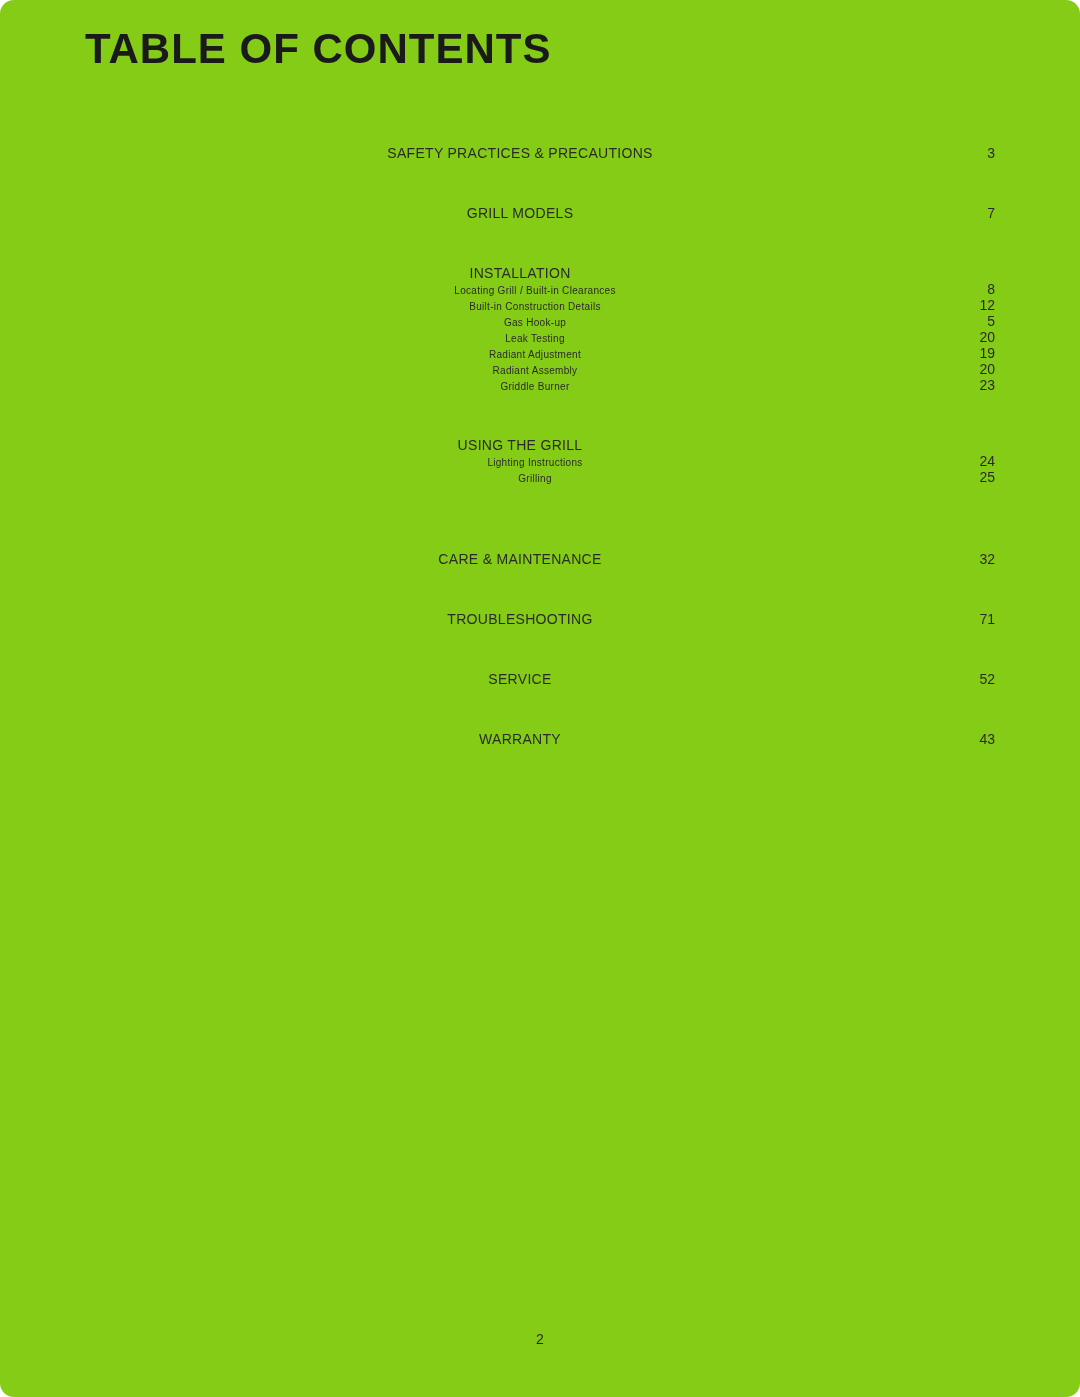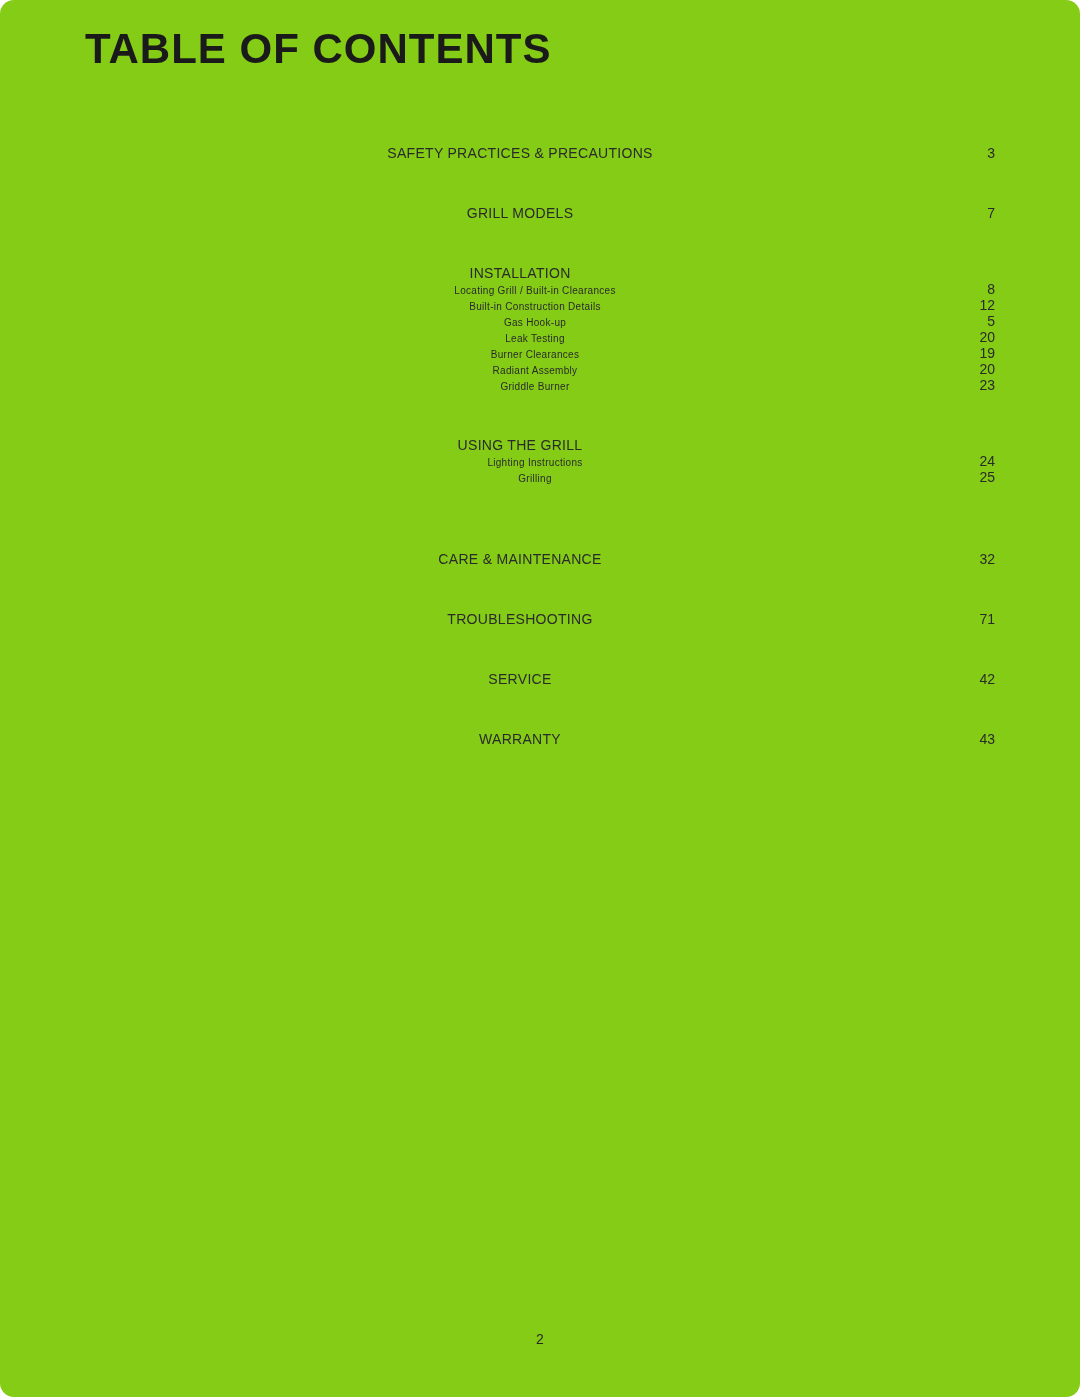--- a/index.html
+++ b/index.html
@@ -124,21 +124,21 @@
     </div>
     <div class="toc-row">
       <span class="toc-label sub-item">Gas Hook-up</span>
       <span class="toc-page">5</span>
     </div>
     <div class="toc-row">
       <span class="toc-label sub-item">Leak Testing</span>
       <span class="toc-page">20</span>
     </div>
     <div class="toc-row">
-      <span class="toc-label sub-item">Burner Clearances</span>
+      <span class="toc-label sub-item">Radiant Adjustment</span>
       <span class="toc-page">19</span>
     </div>
     <div class="toc-row">
       <span class="toc-label sub-item">Radiant Assembly</span>
       <span class="toc-page">20</span>
     </div>
     <div class="toc-row">
       <span class="toc-label sub-item">Griddle Burner</span>
       <span class="toc-page">23</span>
     </div>
@@ -172,21 +172,21 @@
 
     <div class="toc-row">
       <span class="toc-label section-header">TROUBLESHOOTING</span>
       <span class="toc-page">71</span>
     </div>
 
     <div class="row-spacer"></div>
 
     <div class="toc-row">
       <span class="toc-label section-header">SERVICE</span>
-      <span class="toc-page">42</span>
+      <span class="toc-page">52</span>
     </div>
 
     <div class="row-spacer"></div>
 
     <div class="toc-row">
       <span class="toc-label section-header">WARRANTY</span>
       <span class="toc-page">43</span>
     </div>
 
   </div>

